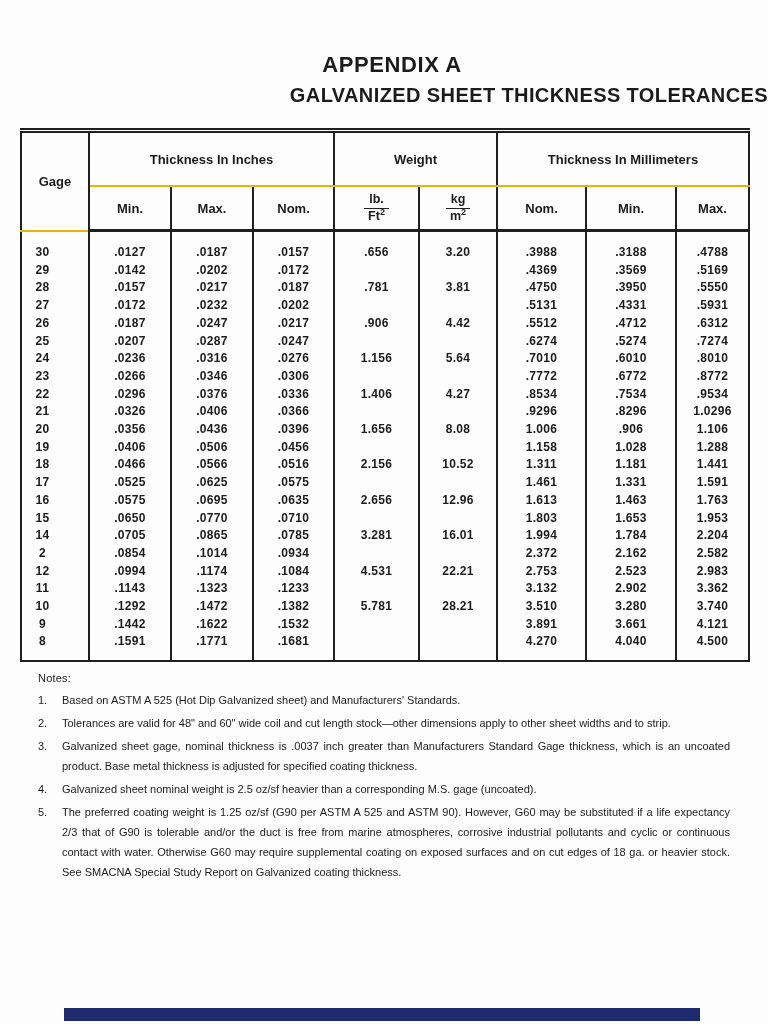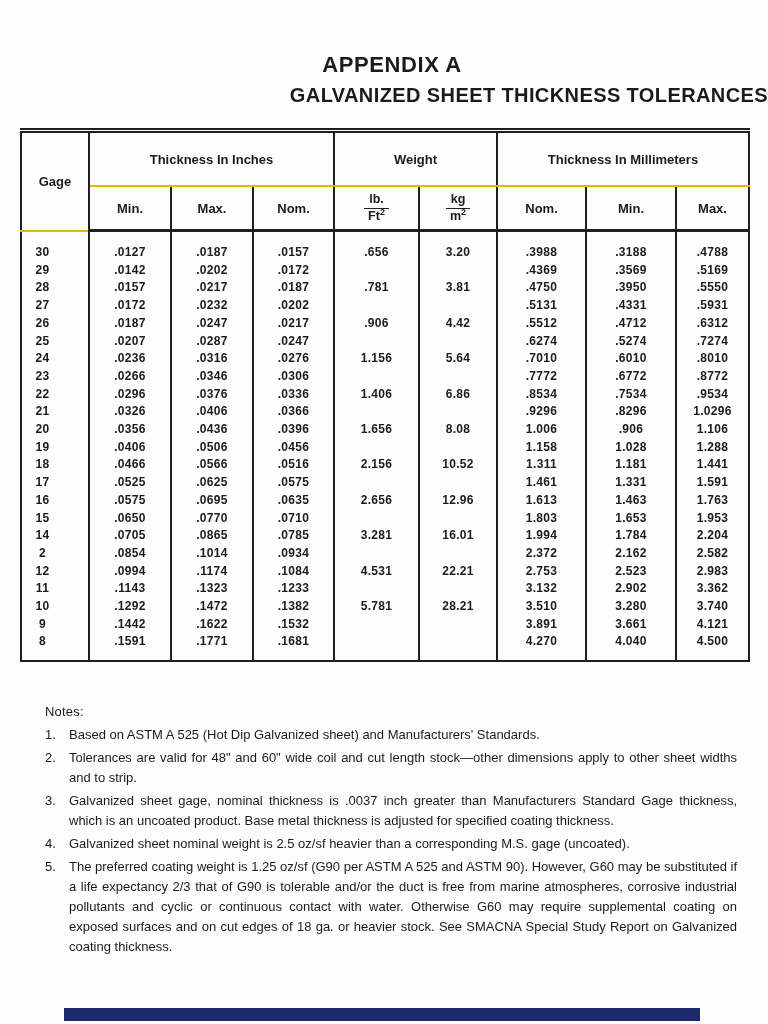--- a/index.html
+++ b/index.html
@@ -36,21 +36,21 @@
     font-size:12px;line-height:17.7px;height:17.7px;padding:0;
     text-align:center;letter-spacing:.3px;
   }
   tbody td.c0{text-align:center;padding-right:25px;}
   tbody tr:first-child td{padding-top:12px;}
   tbody tr:last-child td{padding-bottom:9px;}
   .frac{display:inline-block;text-align:center;line-height:1.05;vertical-align:middle;font-size:12.5px;}
   .frac .num{display:block;border-bottom:1.5px solid #1f1f1f;padding:0 5px 1px;}
   .frac .den{display:block;padding-top:1px;}
   .frac sup{font-size:9px;vertical-align:super;line-height:0;}
-  .notes{position:absolute;top:672px;left:45px;width:692px;font-size:13px;margin-top:32px;}
+  .notes{position:absolute;top:672px;left:38px;width:692px;font-size:11px;}
   .notes-label{font-weight:normal;margin-bottom:6px;letter-spacing:.2px;}
   .note-item{display:flex;margin-bottom:3px;line-height:20px;}
   .note-num{width:24px;flex:0 0 24px;}
   .note-text{flex:1;text-align:justify;}
   .scan-bar{
     position:absolute;top:1008px;left:64px;width:636px;height:13px;
     background:#1e2a6e;
   }
 </style>
 </head>
@@ -188,21 +188,21 @@
           <td class="c6">.7772</td>
           <td class="c7">.6772</td>
           <td class="c8">.8772</td>
         </tr>
         <tr>
           <td class="c0">22</td>
           <td class="c1">.0296</td>
           <td class="c2">.0376</td>
           <td class="c3">.0336</td>
           <td class="c4">1.406</td>
-          <td class="c5">6.86</td>
+          <td class="c5">4.27</td>
           <td class="c6">.8534</td>
           <td class="c7">.7534</td>
           <td class="c8">.9534</td>
         </tr>
         <tr>
           <td class="c0">21</td>
           <td class="c1">.0326</td>
           <td class="c2">.0406</td>
           <td class="c3">.0366</td>
           <td class="c4"></td>

